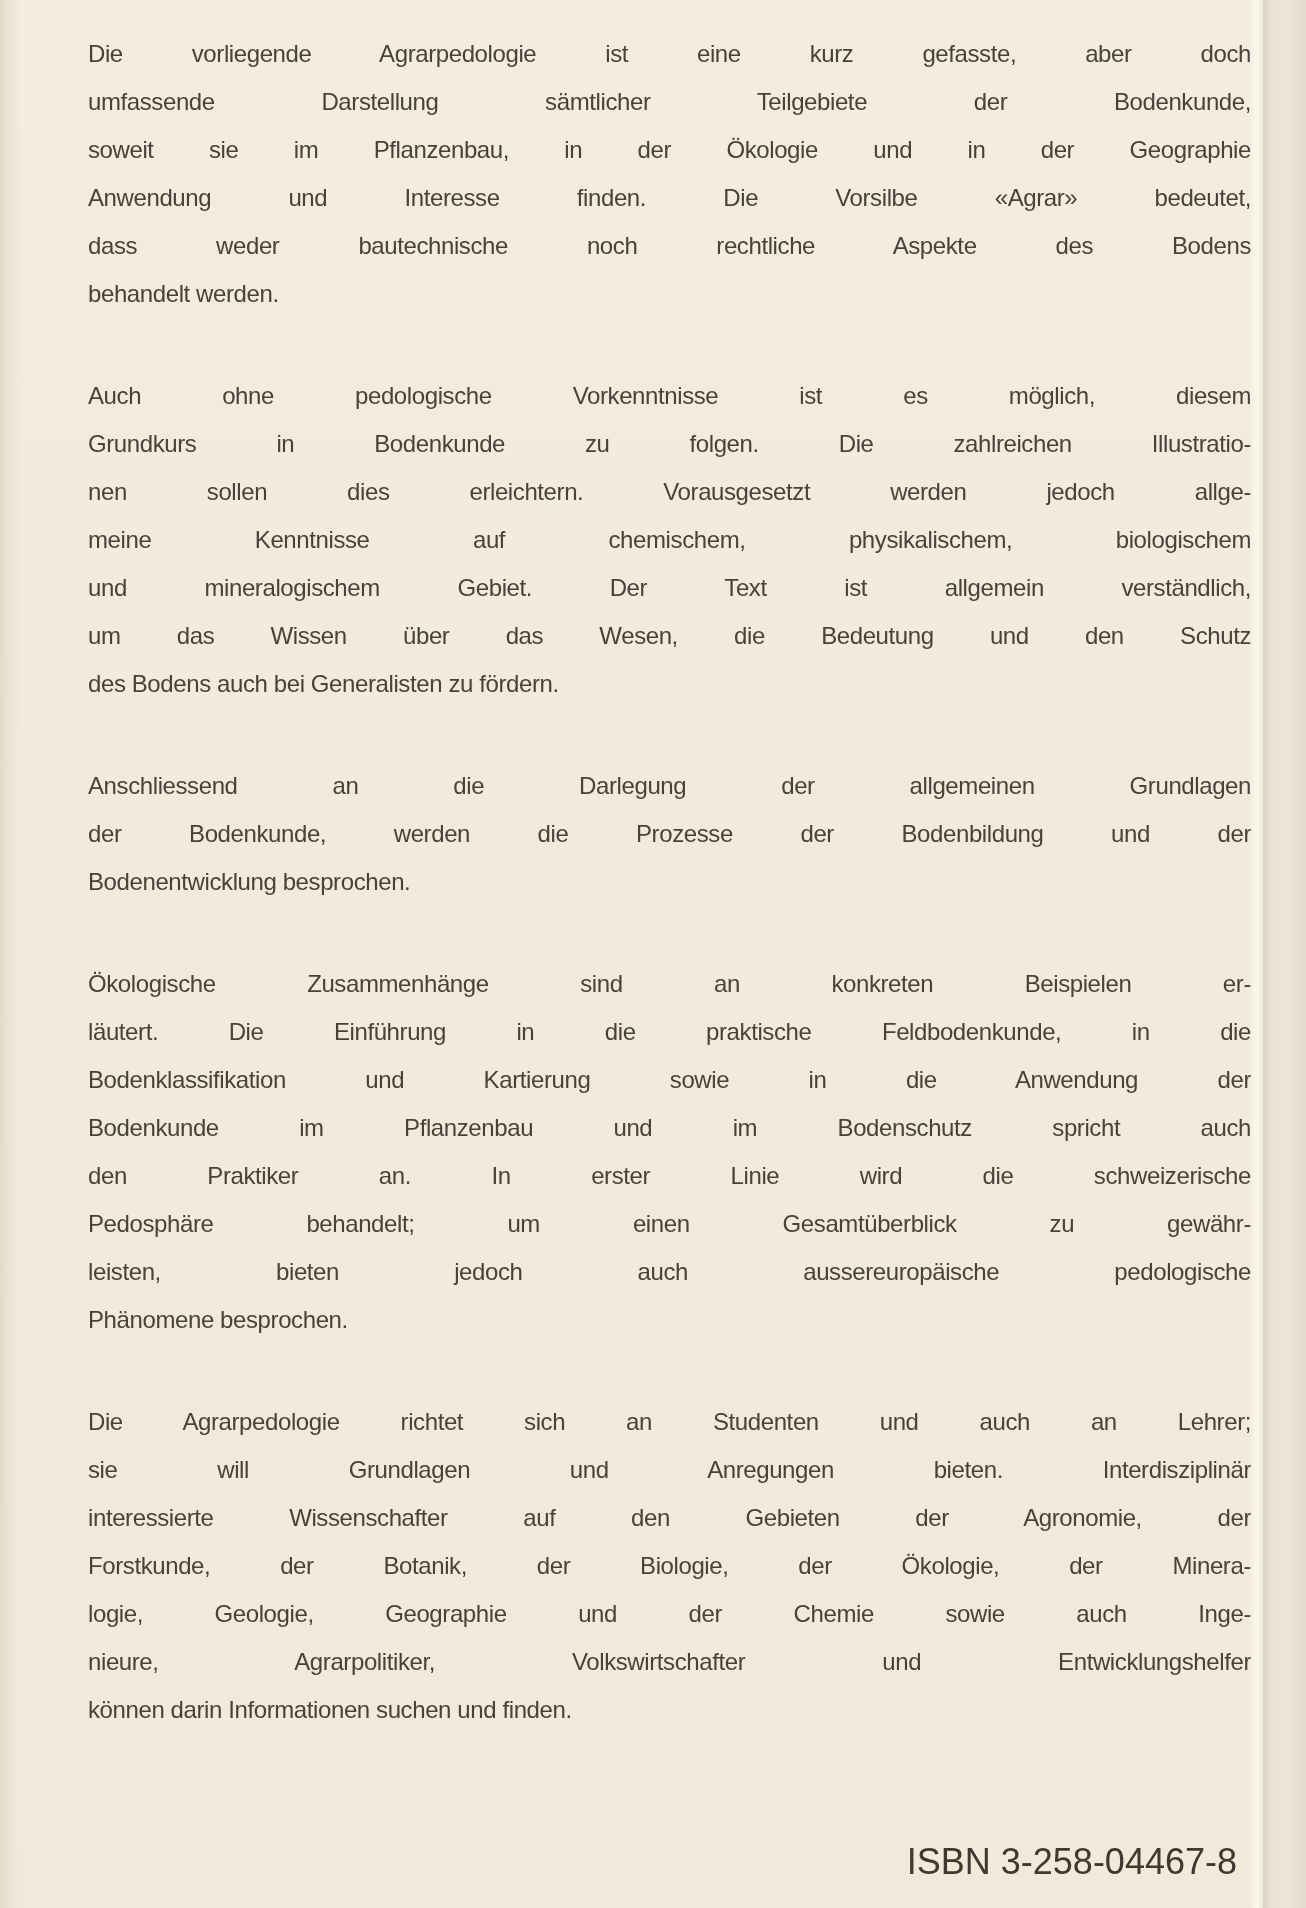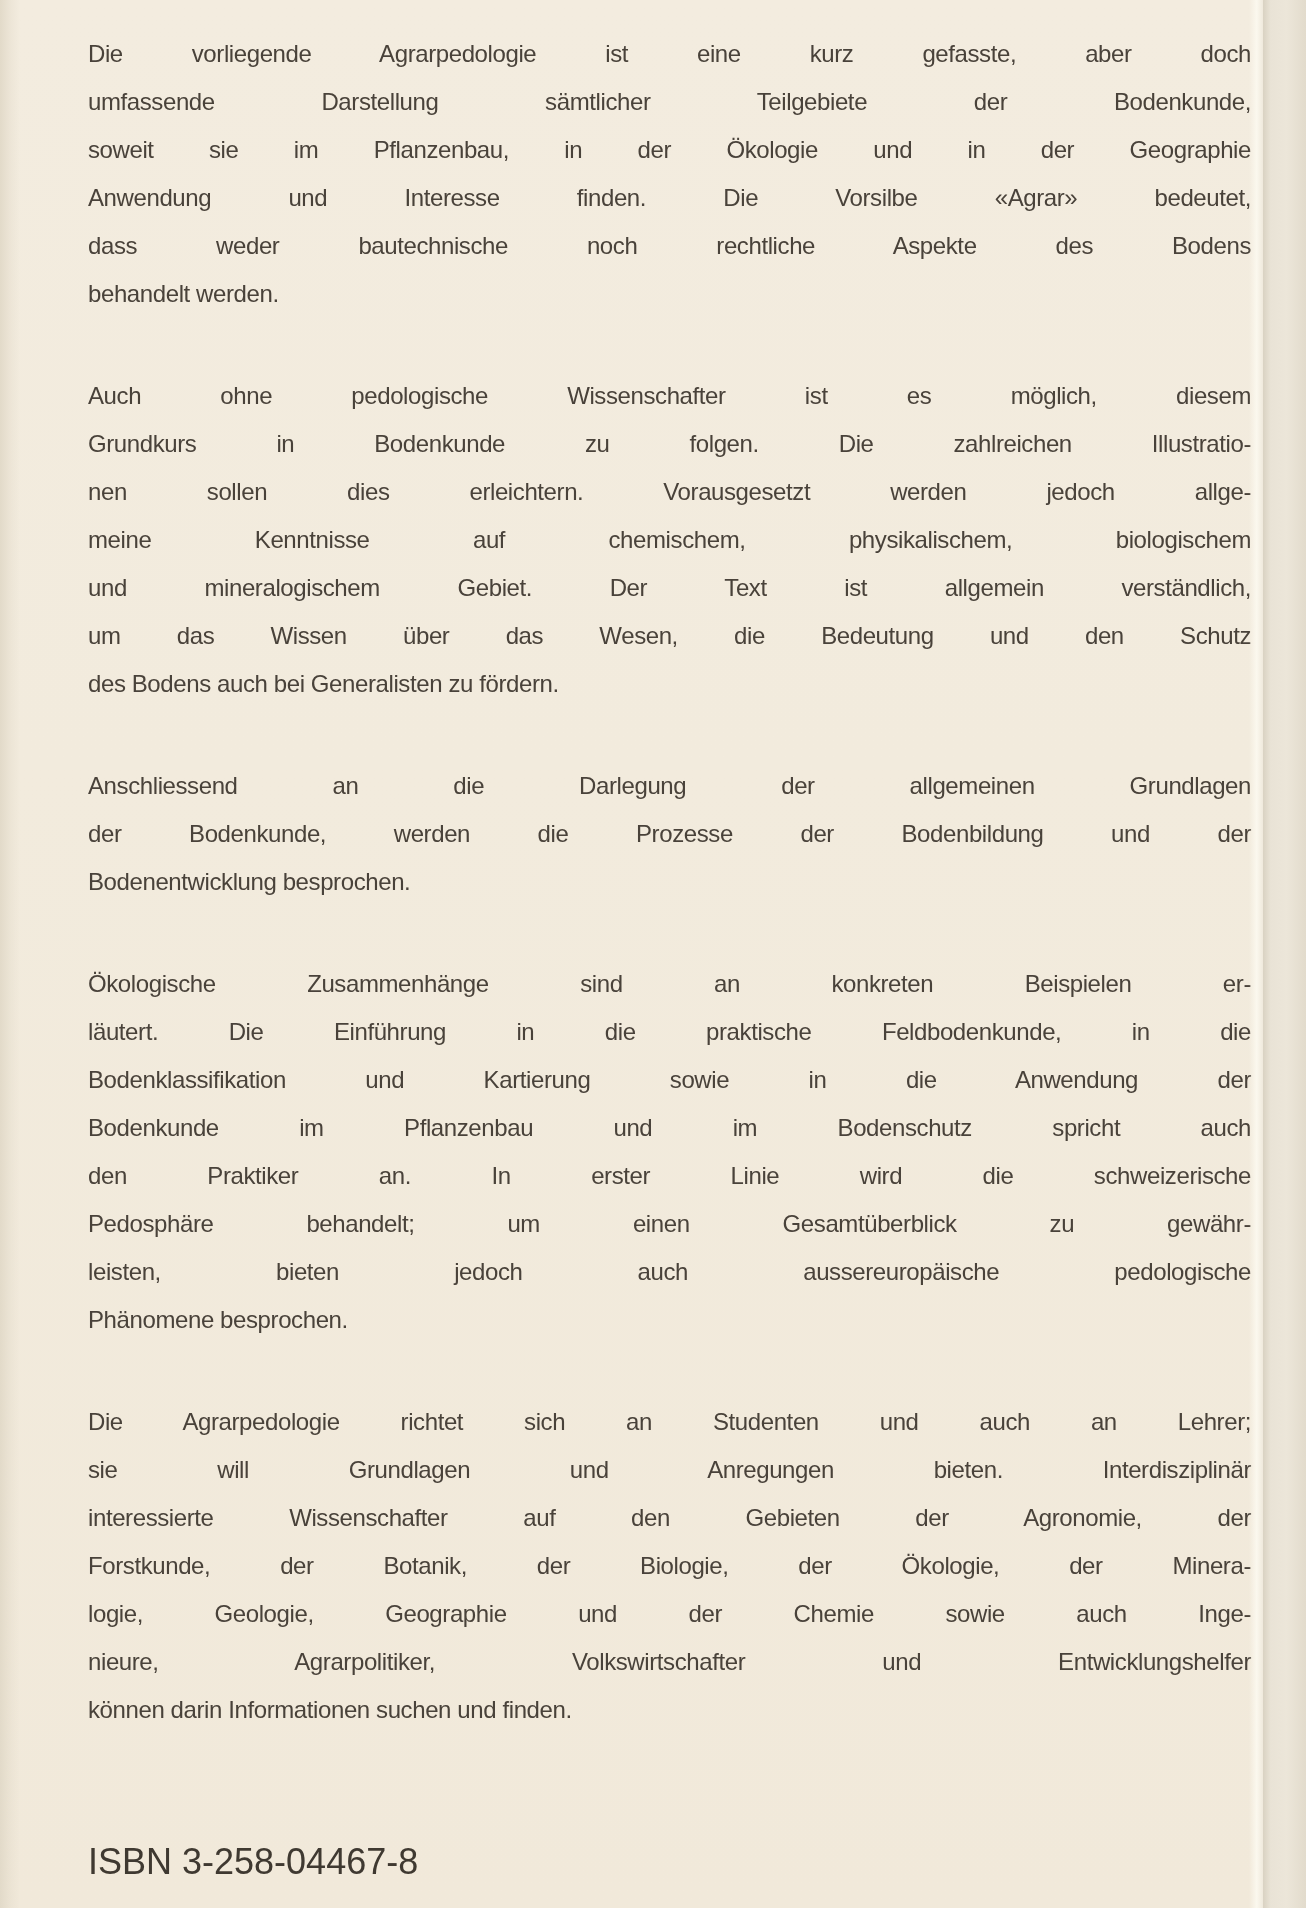--- a/index.html
+++ b/index.html
@@ -56,21 +56,21 @@
     text-align: justify;
     text-align-last: justify;
     white-space: normal;
   }
   .line.last {
     text-align: justify;
     text-align-last: left;
   }
   .isbn-row {
     margin-top: 104px;
-    text-align: left;
+    text-align: right;
     padding-right: 14px;
     font-size: 36px;
     line-height: 48px;
     letter-spacing: 0px;
     color: #3f3931;
   }
 </style>
 </head>
 <body>
 
@@ -82,21 +82,21 @@
   <div id="paragraphs">
       <div class="para">
         <div class="line">Die vorliegende Agrarpedologie ist eine kurz gefasste, aber doch</div>
         <div class="line">umfassende Darstellung sämtlicher Teilgebiete der Bodenkunde,</div>
         <div class="line">soweit sie im Pflanzenbau, in der Ökologie und in der Geographie</div>
         <div class="line">Anwendung und Interesse finden. Die Vorsilbe «Agrar» bedeutet,</div>
         <div class="line">dass weder bautechnische noch rechtliche Aspekte des Bodens</div>
         <div class="line last">behandelt werden.</div>
       </div>
       <div class="para">
-        <div class="line">Auch ohne pedologische Wissenschafter ist es möglich, diesem</div>
+        <div class="line">Auch ohne pedologische Vorkenntnisse ist es möglich, diesem</div>
         <div class="line">Grundkurs in Bodenkunde zu folgen. Die zahlreichen Illustratio-</div>
         <div class="line">nen sollen dies erleichtern. Vorausgesetzt werden jedoch allge-</div>
         <div class="line">meine Kenntnisse auf chemischem, physikalischem, biologischem</div>
         <div class="line">und mineralogischem Gebiet. Der Text ist allgemein verständlich,</div>
         <div class="line">um das Wissen über das Wesen, die Bedeutung und den Schutz</div>
         <div class="line last">des Bodens auch bei Generalisten zu fördern.</div>
       </div>
       <div class="para">
         <div class="line">Anschliessend an die Darlegung der allgemeinen Grundlagen</div>
         <div class="line">der Bodenkunde, werden die Prozesse der Bodenbildung und der</div>

